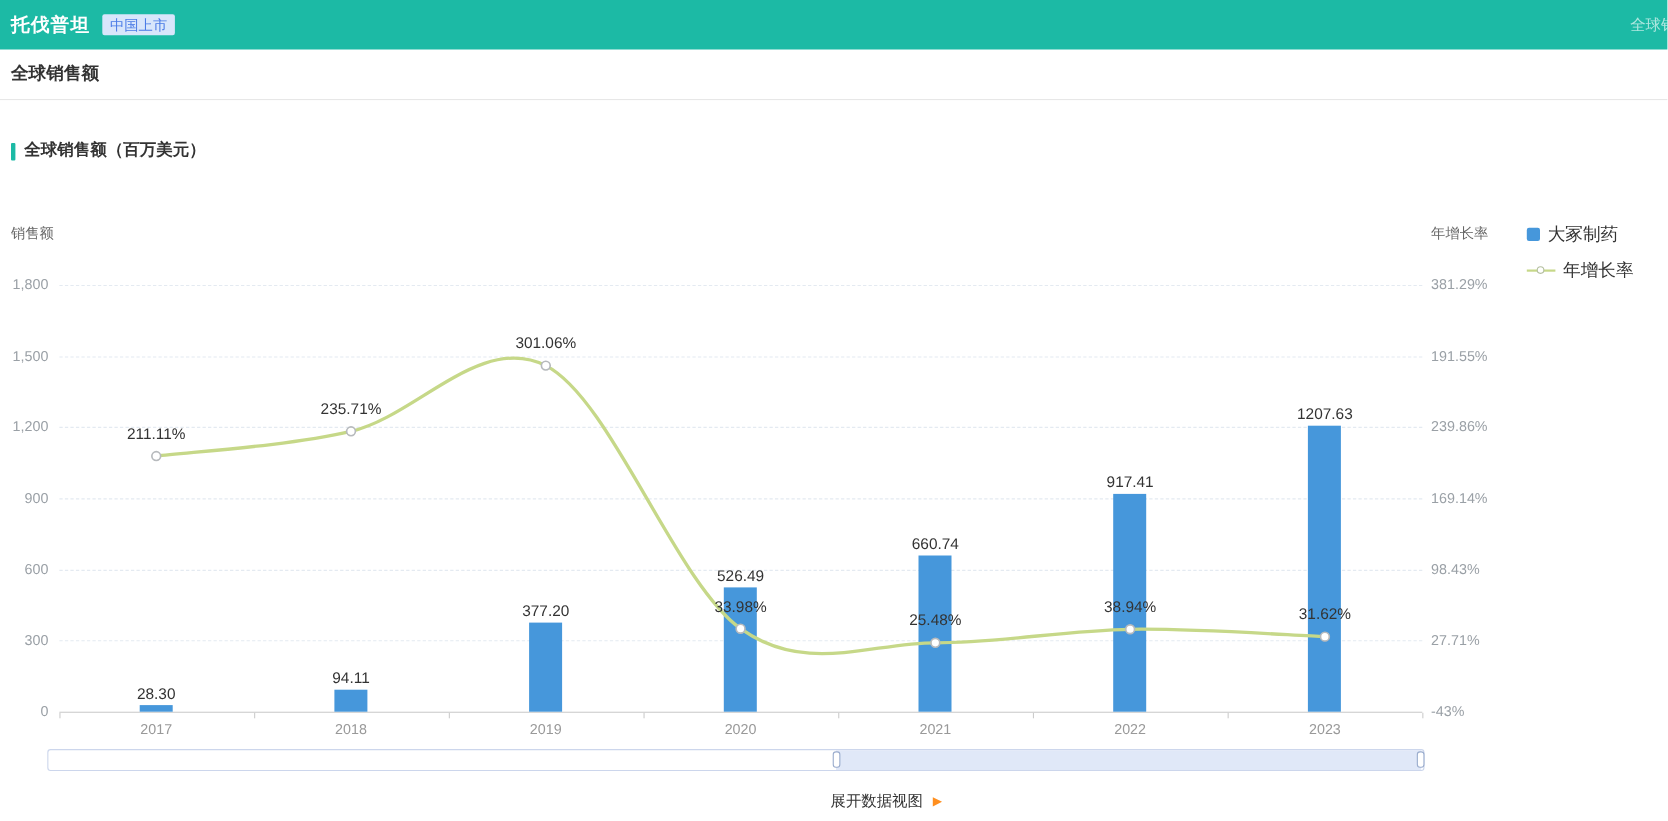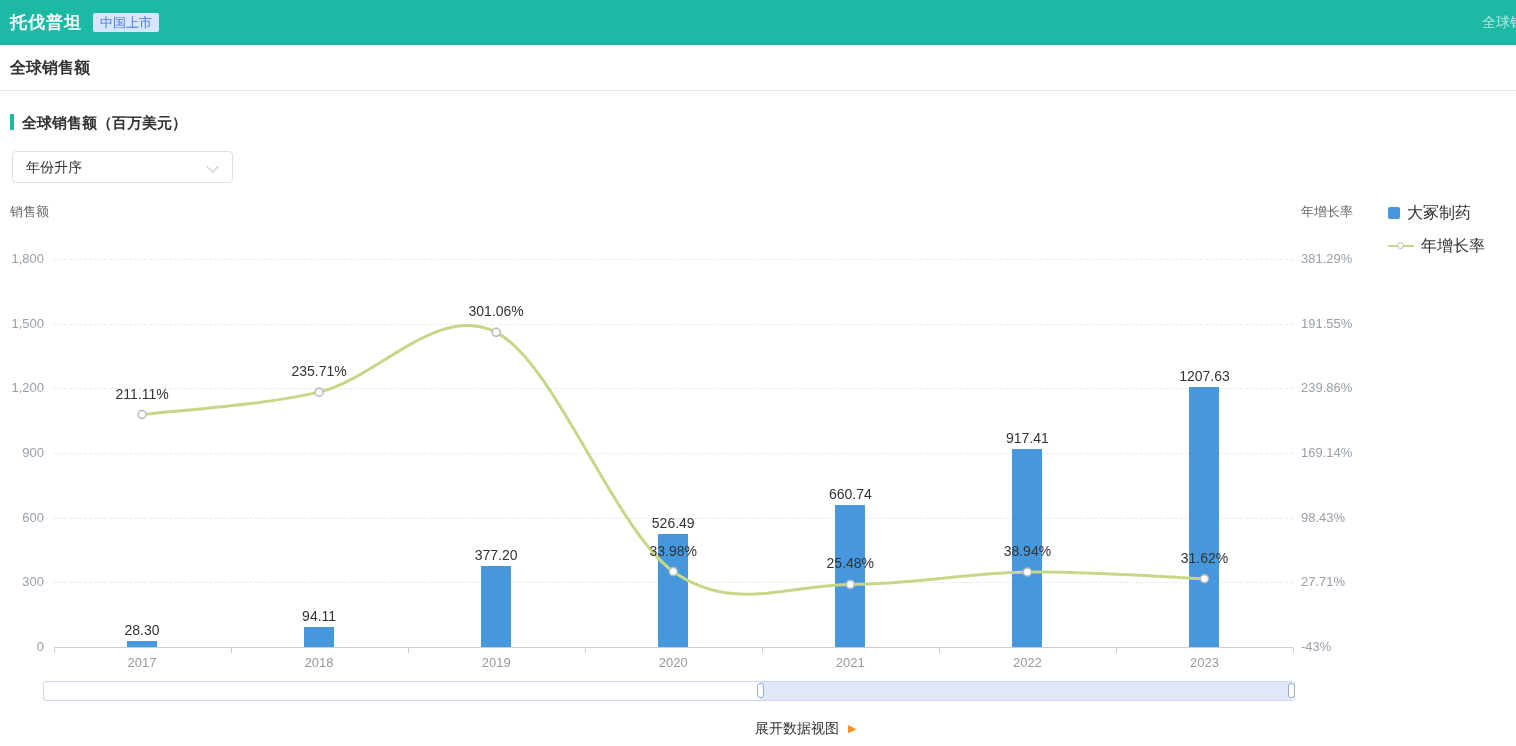--- a/index.html
+++ b/index.html
@@ -11,21 +11,21 @@
   .topbar{position:absolute;top:0;left:0;width:100%;height:45px;background:#1cbaa5;z-index:6;}
   .drug-title{position:absolute;left:10px;top:0;line-height:45px;color:#fff;font-size:17px;font-weight:bold;letter-spacing:1px;}
   .badge{position:absolute;left:93px;top:13px;background:#d8e6fb;color:#4a7be6;font-size:13px;line-height:19px;padding:0 7px;border-radius:2px;}
   .topbar-right{position:absolute;left:1482px;top:0;line-height:45px;font-size:14px;color:rgba(255,255,255,.65);white-space:nowrap;}
 
   
   .page-title-row{position:absolute;top:45px;left:0;width:100%;height:45px;border-bottom:1px solid #e7e7e7;background:#fff;}
   .page-title{position:absolute;left:10px;top:0;line-height:45px;font-size:16px;font-weight:bold;color:#333;}
 
   
-  .panel-head{position:absolute;left:10px;top:114px;height:32px;display:flex;align-items:flex-start;}
+  .panel-head{position:absolute;left:10px;top:114px;height:32px;display:flex;align-items:flex-end;}
   .accent{width:4px;height:16px;background:#1cbaa5;border-radius:1px;margin-right:8px;}
   .panel-title{font-size:15px;font-weight:bold;color:#333;}
 
   
   .dropdown{position:absolute;left:12px;top:151px;width:221px;height:32px;border:1px solid #dcdfe6;border-radius:4px;box-sizing:border-box;background:#fff;cursor:pointer;}
   .dropdown-value{position:absolute;left:13px;top:0;line-height:30px;font-size:14px;color:#333;}
   .chevron{position:absolute;right:15px;top:10px;width:8px;height:8px;border-right:1.5px solid #c0c4cc;border-bottom:1.5px solid #c0c4cc;transform:rotate(45deg);}
 
   
   .axis-name{position:absolute;font-size:13px;color:#666;z-index:1;}
@@ -75,24 +75,20 @@
 
   <div class="page-title-row">
     <span class="page-title">全球销售额</span>
   </div>
 
   <div class="panel-head">
     <span class="accent"></span>
     <span class="panel-title">全球销售额（百万美元）</span>
   </div>
 
-  <div class="dropdown">
-    <span class="dropdown-value">年份升序</span>
-    <span class="chevron"></span>
-  </div>
 
   <div id="chart">
     <span class="axis-name left">销售额</span>
     <span class="axis-name right">年增长率</span>
 
     <div class="legend">
       <div class="legend-item">
         <span class="swatch-bar"></span>
         <span class="legend-label">大冢制药</span>
       </div>

